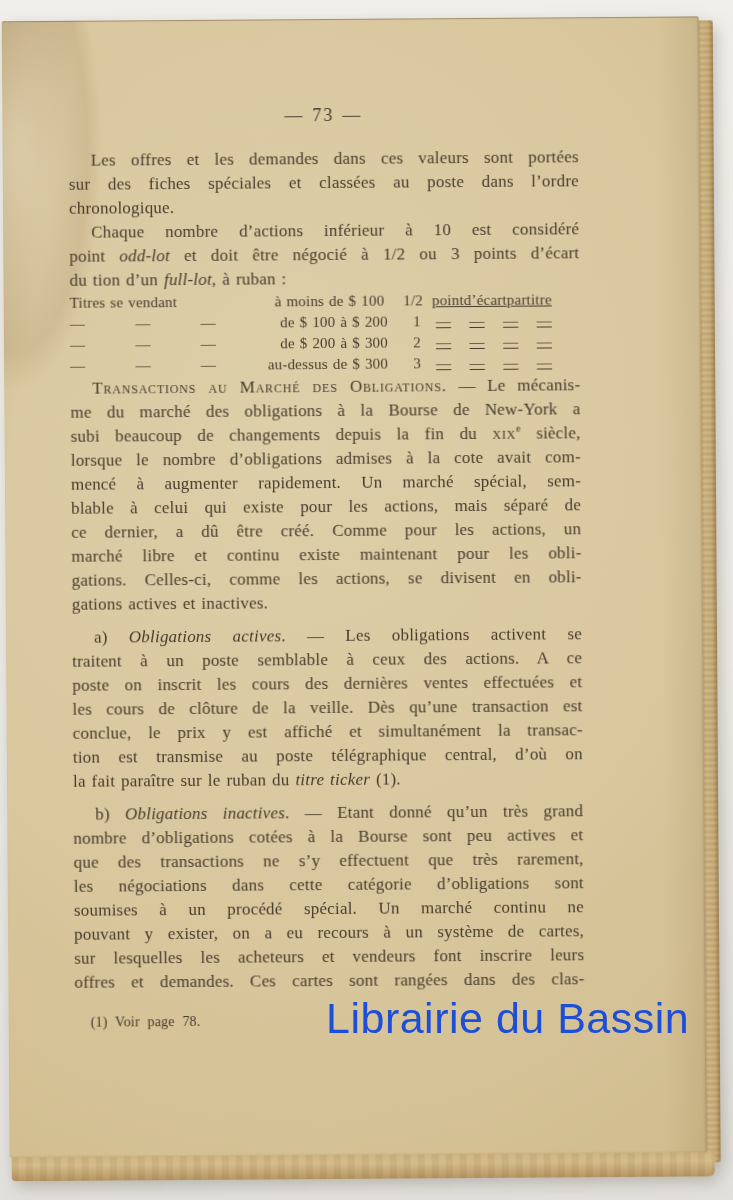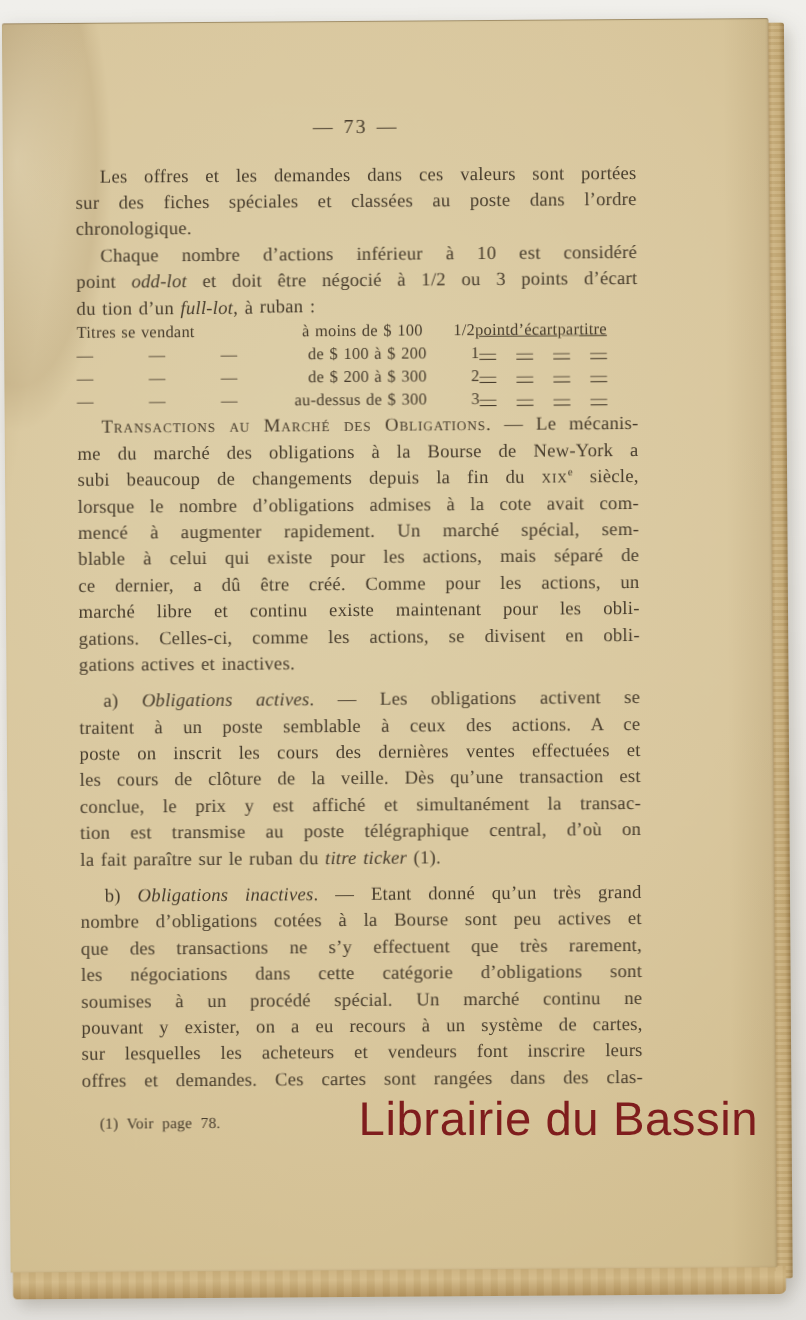--- a/index.html
+++ b/index.html
@@ -55,21 +55,21 @@
   .line.last{text-align-last:left;}
   .line.first{text-indent:22px;}
   .it{font-style:italic;}
   .sc{font-variant:small-caps;letter-spacing:0.8px;}
   sup{font-size:0.6em;line-height:0;}
   
   .rate-table{font-size:15px;line-height:21px;word-spacing:1px;letter-spacing:0.2px;width:482px;}
   .t-row{display:flex;align-items:baseline;}
   .t-c1{width:146px;}
   .t-c2{width:172px;text-align:right;padding-right:10px;white-space:nowrap;}
-  .t-c3{width:38px;text-align:right;}
+  .t-c3{width:38px;text-align:center;}
   .t-c4{flex:1;text-decoration:underline;}
   .spread{display:flex;justify-content:space-between;}
   
   .footnote{margin-top:16px;font-size:14px;padding-left:16px;word-spacing:4px;}
   
   .watermark{
     position:absolute;left:326px;top:994px;z-index:5;
     font-family:"Liberation Sans", sans-serif;
     font-size:43px;font-weight:400;letter-spacing:0.5px;white-space:nowrap;
   }
@@ -180,13 +180,13 @@
           <div class="line">soumises à un procédé spécial. Un marché continu ne</div>
           <div class="line">pouvant y exister, on a eu recours à un système de cartes,</div>
           <div class="line">sur lesquelles les acheteurs et vendeurs font inscrire leurs</div>
           <div class="line">offres et demandes. Ces cartes sont rangées dans des clas-</div>
         </div>
       <div class="footnote">(1) Voir page 78.</div>
     </div>
   </div>
 </div>
 
-<div class="watermark" style="color: #7f1d1d;">Librairie du Bassin</div>
+<div class="watermark" style="color: #1d4ed8;">Librairie du Bassin</div>
 
 </body></html>

